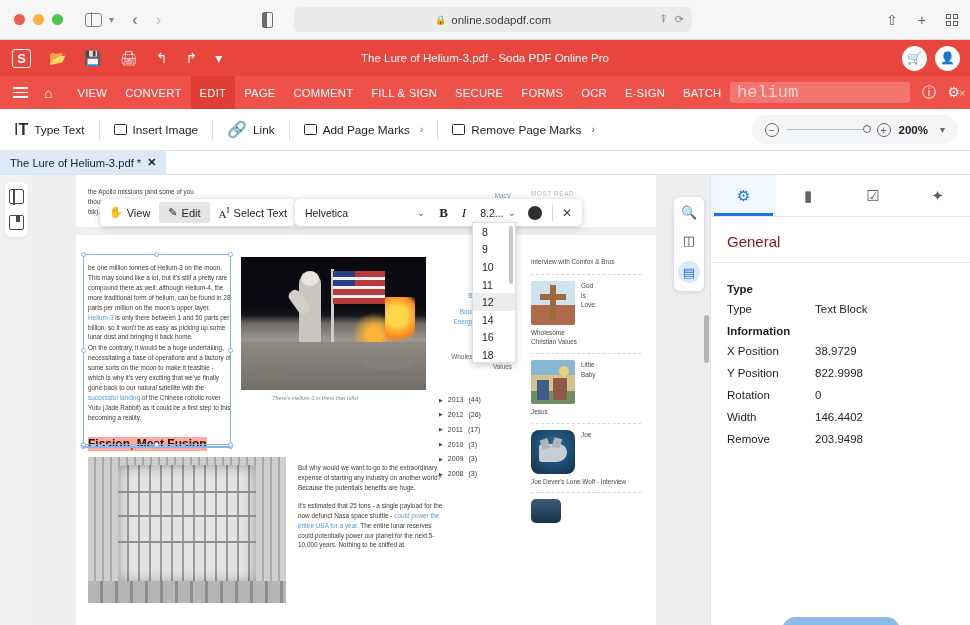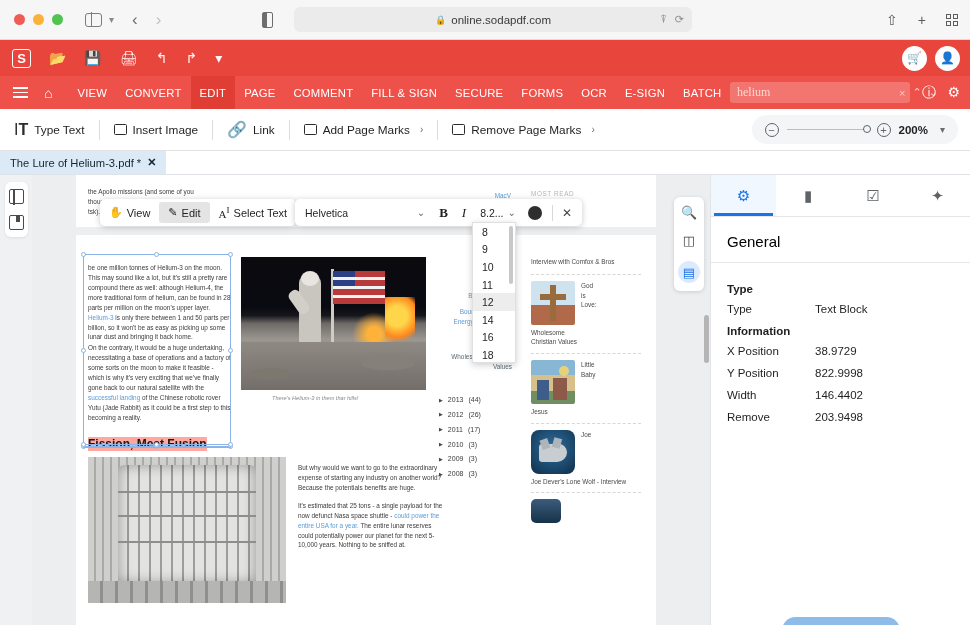--- a/index.html
+++ b/index.html
@@ -103,21 +103,21 @@
   }
   .menu-item.active { background: #e03d35; }
   .menu-more { color: #fff; font-size: 13px; margin-left: 6px; }
   .search-wrap {
     position: absolute; right: 60px; top: 6px;
     width: 180px; height: 21px; background: #f2756f;
     border-radius: 3px; display: flex; align-items: center; padding: 0 7px;
   }
   .search-wrap input {
     flex: 1; background: transparent; border: none; outline: none;
-    color: #ffd6d3; font-size: 12px; font-family: Liberation Serif, serif;
+    color: #ffd6d3; font-size: 17px; font-family: Liberation Mono, monospace;
   }
   .search-wrap input::placeholder { color: #ffd6d3; }
   .search-ctl { color: #ffc9c5; font-size: 11px; margin-left: 7px; }
   .hdr-help { position: absolute; right: 34px; color:#fff; font-size: 14px; top:8px;}
   .hdr-gear { position: absolute; right: 10px; color:#fff; font-size: 14px; top:8px;}
 
   
   .edit-toolbar {
     height: 42px; background: #fff; display: flex; align-items: center;
     border-bottom: 1px solid #e2e2e2; position: relative;
@@ -240,21 +240,21 @@
   .rightpanel { width: 260px; background: #fff; border-left: 1px solid #e1e4e8;
                 position: relative; }
   .rp-tabs { height: 42px; display: flex; border-bottom: 1px solid #e6e6e6; }
   .rp-tab { flex: 1; display: flex; align-items: center; justify-content: center;
             position: relative; }
   .rp-tab.active { background: #f0f7ff; }
   .rp-tab.active::after { content: ""; position: absolute; bottom: 0; left: 3px; right: 3px;
                           height: 3px; background: #1a73e8; }
   .rp-ic { font-size: 15px; color: #5f6368; }
   .rp-ic.blue { color: #1a73e8; }
-  .rp-title { font-size: 15px; color: #000000; padding: 16px 8px 12px 16px; }
+  .rp-title { font-size: 15px; color: #7f1d1d; padding: 16px 8px 12px 16px; }
   .rp-divider { height: 1px; background: #e8e8e8; margin: 0 0 0 0; }
   .rp-body { padding: 12px 16px; }
   .rp-h { font-size: 11.5px; font-weight: bold; color: #1f1f1f; margin: 8px 0 8px; }
   .rp-row { display: flex; font-size: 11.5px; color: #1f1f1f; margin-bottom: 10px; }
   .rp-key { width: 88px; }
   .rp-val { color: #1f1f1f; }
   .applybtn {
     position: absolute; left: 50%; transform: translateX(-50%); bottom: 9px;
     width: 118px; height: 27px; background: #8dbce8; border-radius: 14px;
     color: #fff; font-size: 11.5px; font-weight: bold; letter-spacing: .6px;
@@ -304,20 +304,21 @@
 <div class="app-header">
   <div class="logo-s">S</div>
   <div class="hdr-icons">
     <span class="hdr-ic">📂</span>
     <span class="hdr-ic">💾</span>
     <span class="hdr-ic">🖨</span>
     <span class="hdr-ic">↰</span>
     <span class="hdr-ic">↱</span>
     <span class="hdr-ic">▾</span>
   </div>
+  <div class="app-title">The Lure of Helium-3.pdf - Soda PDF Online Pro</div>
   <div class="hdr-right">
     <span class="circ-btn">🛒</span>
     <span class="circ-btn">👤</span>
   </div>
 </div>
 
 <div class="menu-row">
   <div class="burger">
       <i></i>
       <i></i>
@@ -653,20 +654,24 @@
         <div class="rp-h">Information</div>
         <div class="rp-row">
           <span class="rp-key">X Position</span>
           <span class="rp-val">38.9729</span>
         </div>
         <div class="rp-row">
           <span class="rp-key">Y Position</span>
           <span class="rp-val">822.9998</span>
         </div>
         <div class="rp-row">
+          <span class="rp-key">Rotation</span>
+          <span class="rp-val">0</span>
+        </div>
+        <div class="rp-row">
           <span class="rp-key">Width</span>
           <span class="rp-val">146.4402</span>
         </div>
         <div class="rp-row">
           <span class="rp-key">Remove</span>
           <span class="rp-val">203.9498</span>
         </div>
       </div>
     <div class="applybtn">APPLY</div>
   </div>

